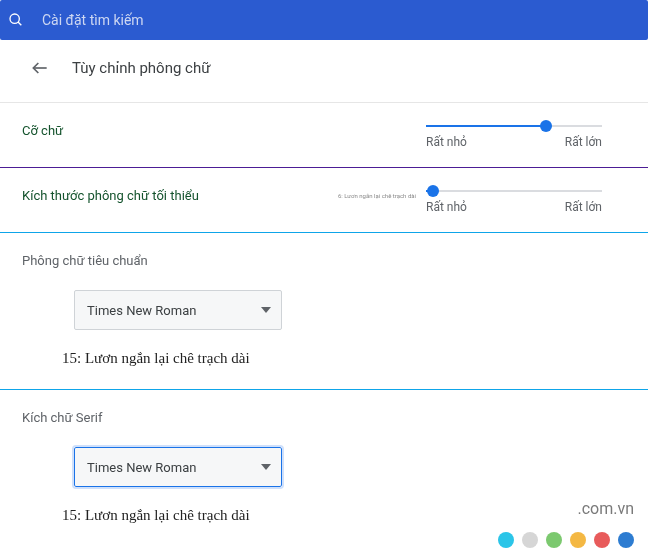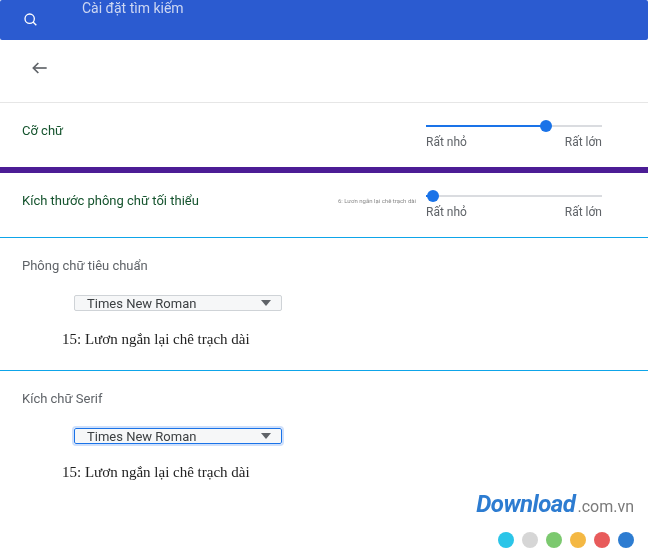--- a/index.html
+++ b/index.html
@@ -8,35 +8,35 @@
   height: 556px;
   font-family: "Segoe UI", Roboto, Arial, sans-serif;
   background: #fff;
   overflow: hidden;
   position: relative;
 }
 .topbar {
   background: #2b5bd0;
   height: 40px;
   display: flex;
-  padding: 0 23px;
+  align-items: center;
+  padding: 0 8px;
   border-radius: 2px;
-  gap: 25px;
 }
 .topbar .search-icon { color: #fff; margin-right: 18px; display: flex; align-items: center; }
 .topbar .search-text { color: #cdd7f2; font-size: 14px; }
 .header-row {
   display: flex;
   align-items: center;
   padding: 18px 20px 24px 30px;
 }
 .back-arrow { color: #5f6368; display: flex; align-items: center; cursor: pointer; }
 .page-title { font-size: 15px; color: #3c4043; margin-left: 22px; }
 .section {
-  border-top: 6px solid #4c1d95;
+  border-top: 1px solid #4c1d95;
   padding: 18px 22px 18px 22px;
 }
 .section.first { border-top: 1px solid #e6e6e6; }
 .slider-label { font-size: 13px; color: #14532d; margin-top: 2px; }
 .slider-track {
   position: relative;
   height: 2px;
   background: #dadce0;
   width: 176px;
   margin: 4px 0 8px 0;
@@ -77,21 +77,21 @@
   border-top: 1px solid #0ea5e9;
   padding: 20px 22px 22px 22px;
 }
 .font-label {
   font-size: 13px;
   color: #5f6368;
   margin-bottom: 22px;
 }
 .dropdown {
   width: 208px;
-  height: 16px;
+  height: 40px;
   border: 1px solid #cfd3d7;
   background: #f6f7f8;
   display: flex;
   align-items: center;
   justify-content: space-between;
   padding: 0 10px 0 12px;
   font-size: 13px;
   color: #3c4043;
   margin-left: 52px;
   cursor: pointer;
@@ -151,20 +151,21 @@
   <span class="search-text">Cài đặt tìm kiếm</span>
 </div>
 
 <div class="header-row">
   <span class="back-arrow">
     <svg width="20" height="20" viewBox="0 0 24 24" fill="none" stroke="#5f6368" stroke-width="2">
         <line x1="20" y1="12" x2="4" y2="12"></line>
         <polyline points="10 6 4 12 10 18"></polyline>
       </svg>
   </span>
+  <span class="page-title">Tùy chỉnh phông chữ</span>
 </div>
 
 <div class="section first">
   <div class="slider-row2">
     <div class="left">
       <div class="slider-label">Cỡ chữ</div>
     </div>
     <div class="right">
       <div class="slider-track">
         <div class="slider-fill" style="width:68%"></div>
@@ -219,21 +220,20 @@
     <span class="caret">
       <svg width="10" height="10" viewBox="0 0 10 10">
           <polygon points="0,2 10,2 5,8" fill="#5f6368"></polygon>
         </svg>
     </span>
   </div>
   <div class="preview-text">15: Lươn ngắn lại chê trạch dài</div>
 </div>
 
 <div class="watermark">
-  <span>Download</span>
   <span class="domain">.com.vn</span>
 </div>
 
 <div class="dots">
   <div class="dot" style="background:#2bc5e8"></div>
   <div class="dot" style="background:#d6d6d6"></div>
   <div class="dot" style="background:#7cc96f"></div>
   <div class="dot" style="background:#f4b843"></div>
   <div class="dot" style="background:#e85b5b"></div>
   <div class="dot" style="background:#2d7cd1"></div>

